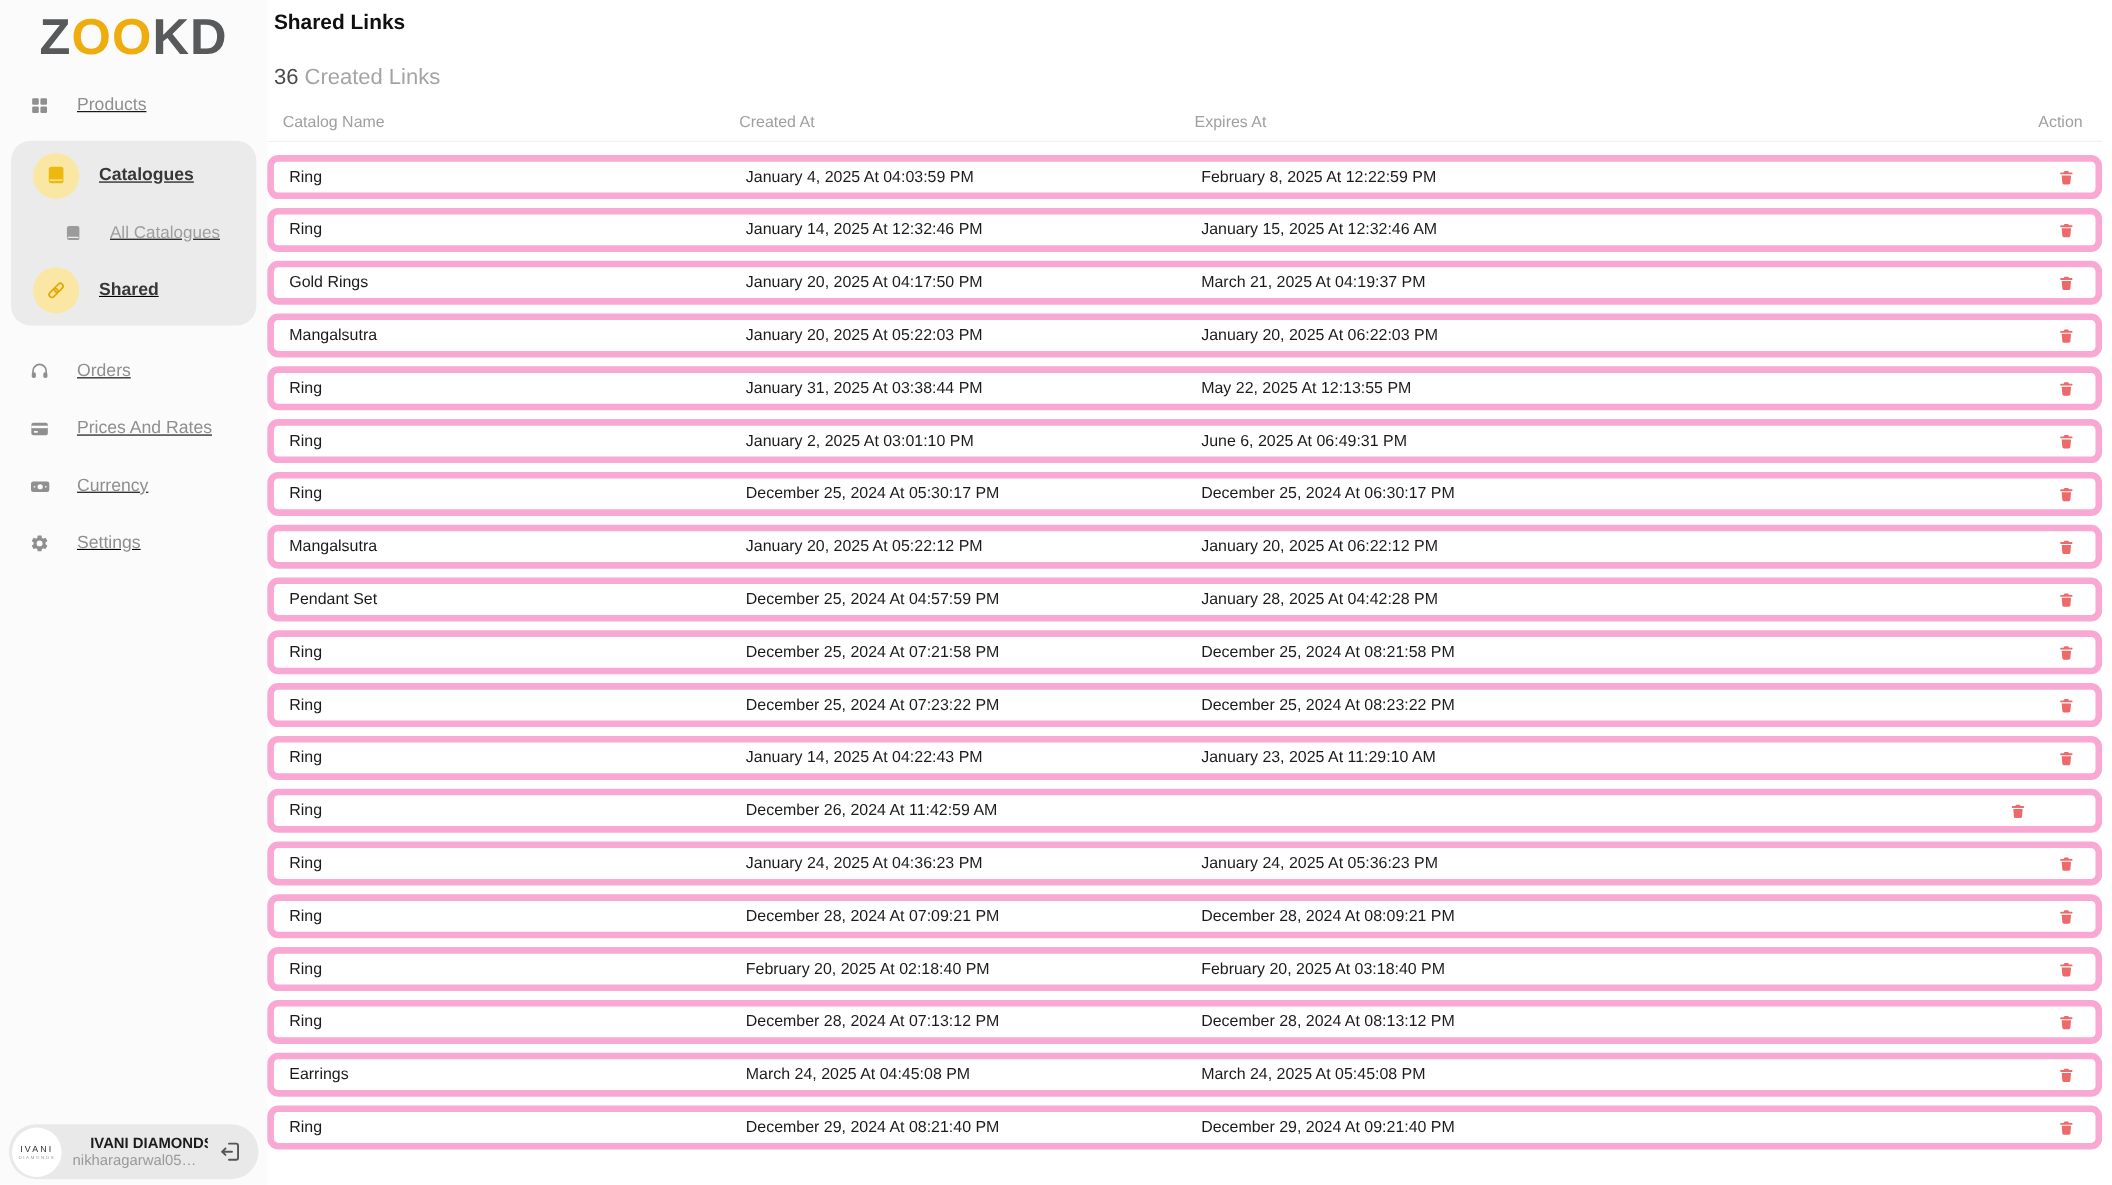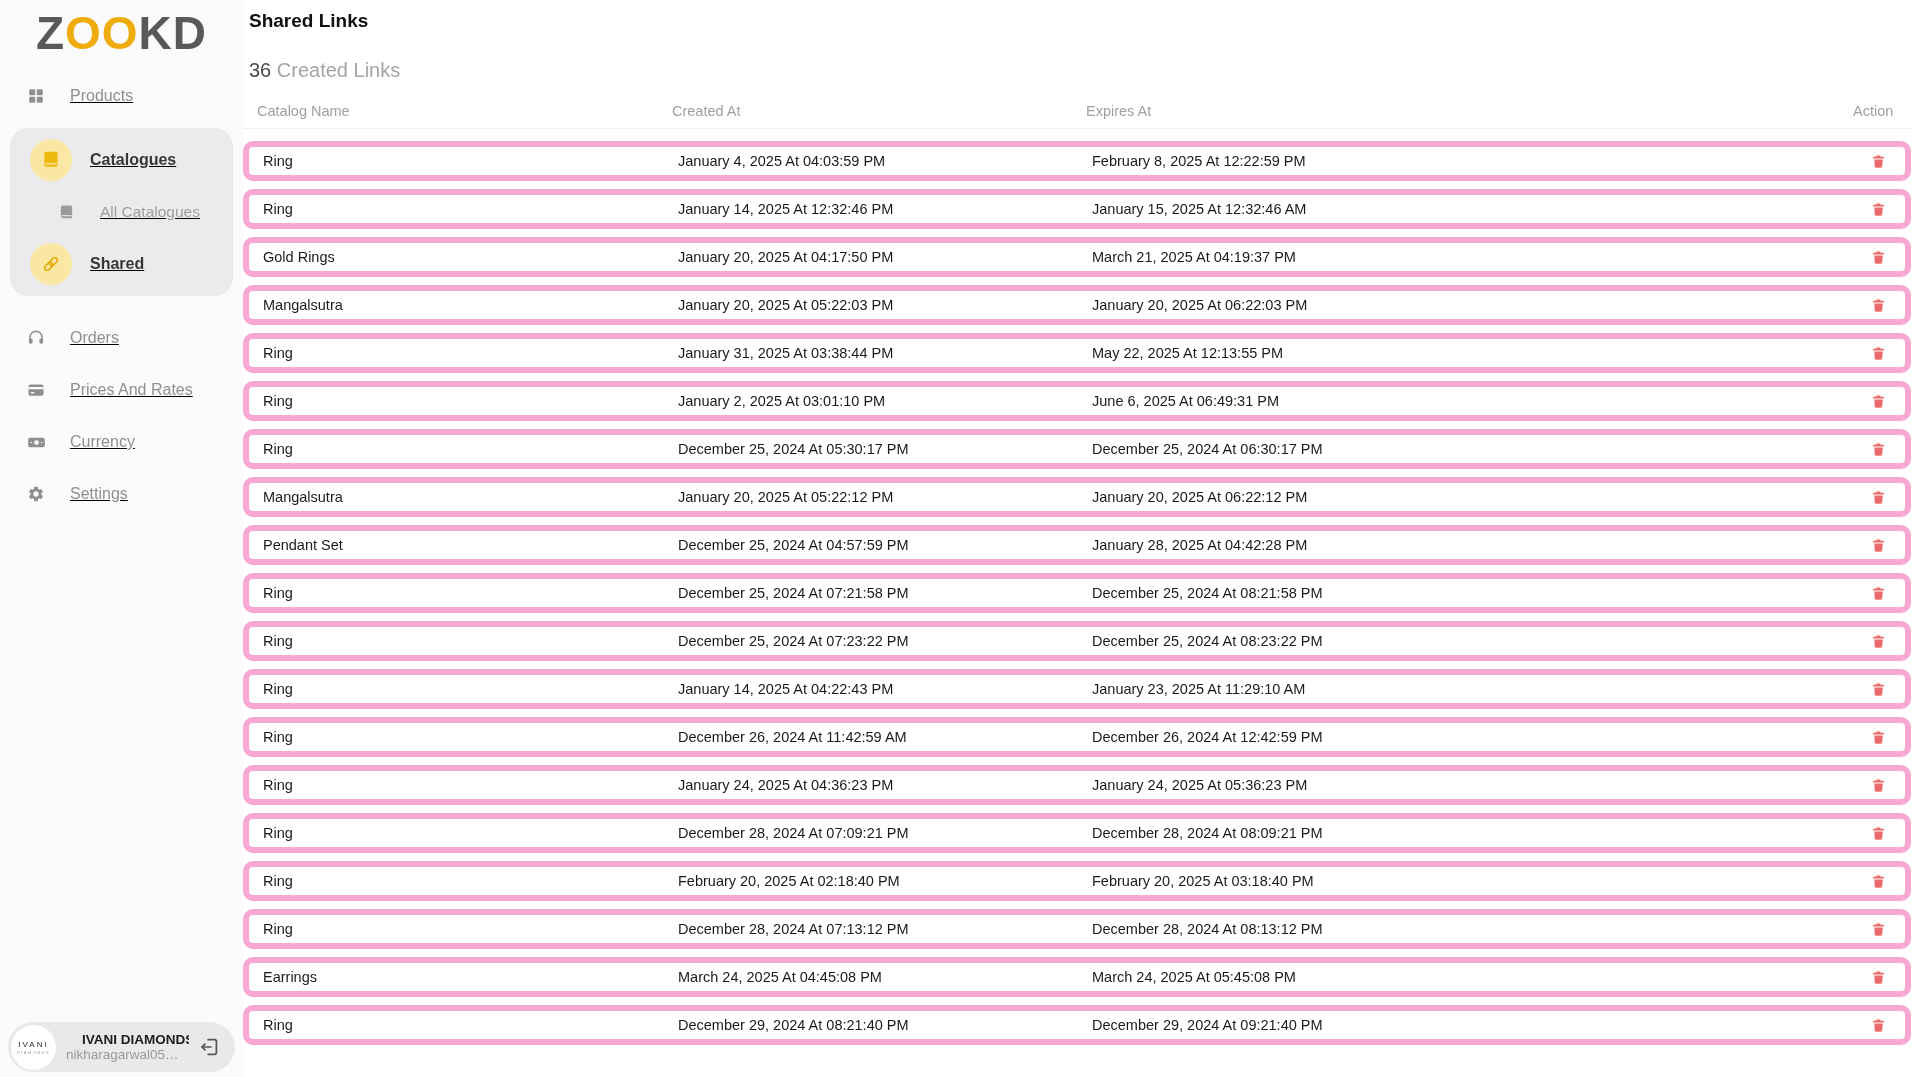--- a/index.html
+++ b/index.html
@@ -381,21 +381,20 @@
             <path d="M9.2 2.5h5.6l1 2h4.2a.9.9 0 0 1 .9.9v.9a.9.9 0 0 1-.9.9H4a.9.9 0 0 1-.9-.9v-.9a.9.9 0 0 1 .9-.9h4.2l1-2z"></path>
             <path d="M5.2 8.8h13.6l-.9 10.7a2.6 2.6 0 0 1-2.6 2.4H8.7a2.6 2.6 0 0 1-2.6-2.4L5.2 8.8z"></path>
           </svg>
         </span>
       </button>
     </div>
   </div>
       <div class="row">
     <div class="cell">Ring</div>
     <div class="cell">December 26, 2024 At 11:42:59 AM</div>
-    <div class="cell">December 26, 2024 At 12:42:59 PM</div>
     <div class="action">
       <button class="del">
         <span>
           <svg width="15" height="15" viewBox="0 0 24 24" fill="#ec6a6a">
             <path d="M9.2 2.5h5.6l1 2h4.2a.9.9 0 0 1 .9.9v.9a.9.9 0 0 1-.9.9H4a.9.9 0 0 1-.9-.9v-.9a.9.9 0 0 1 .9-.9h4.2l1-2z"></path>
             <path d="M5.2 8.8h13.6l-.9 10.7a2.6 2.6 0 0 1-2.6 2.4H8.7a2.6 2.6 0 0 1-2.6-2.4L5.2 8.8z"></path>
           </svg>
         </span>
       </button>
     </div>

